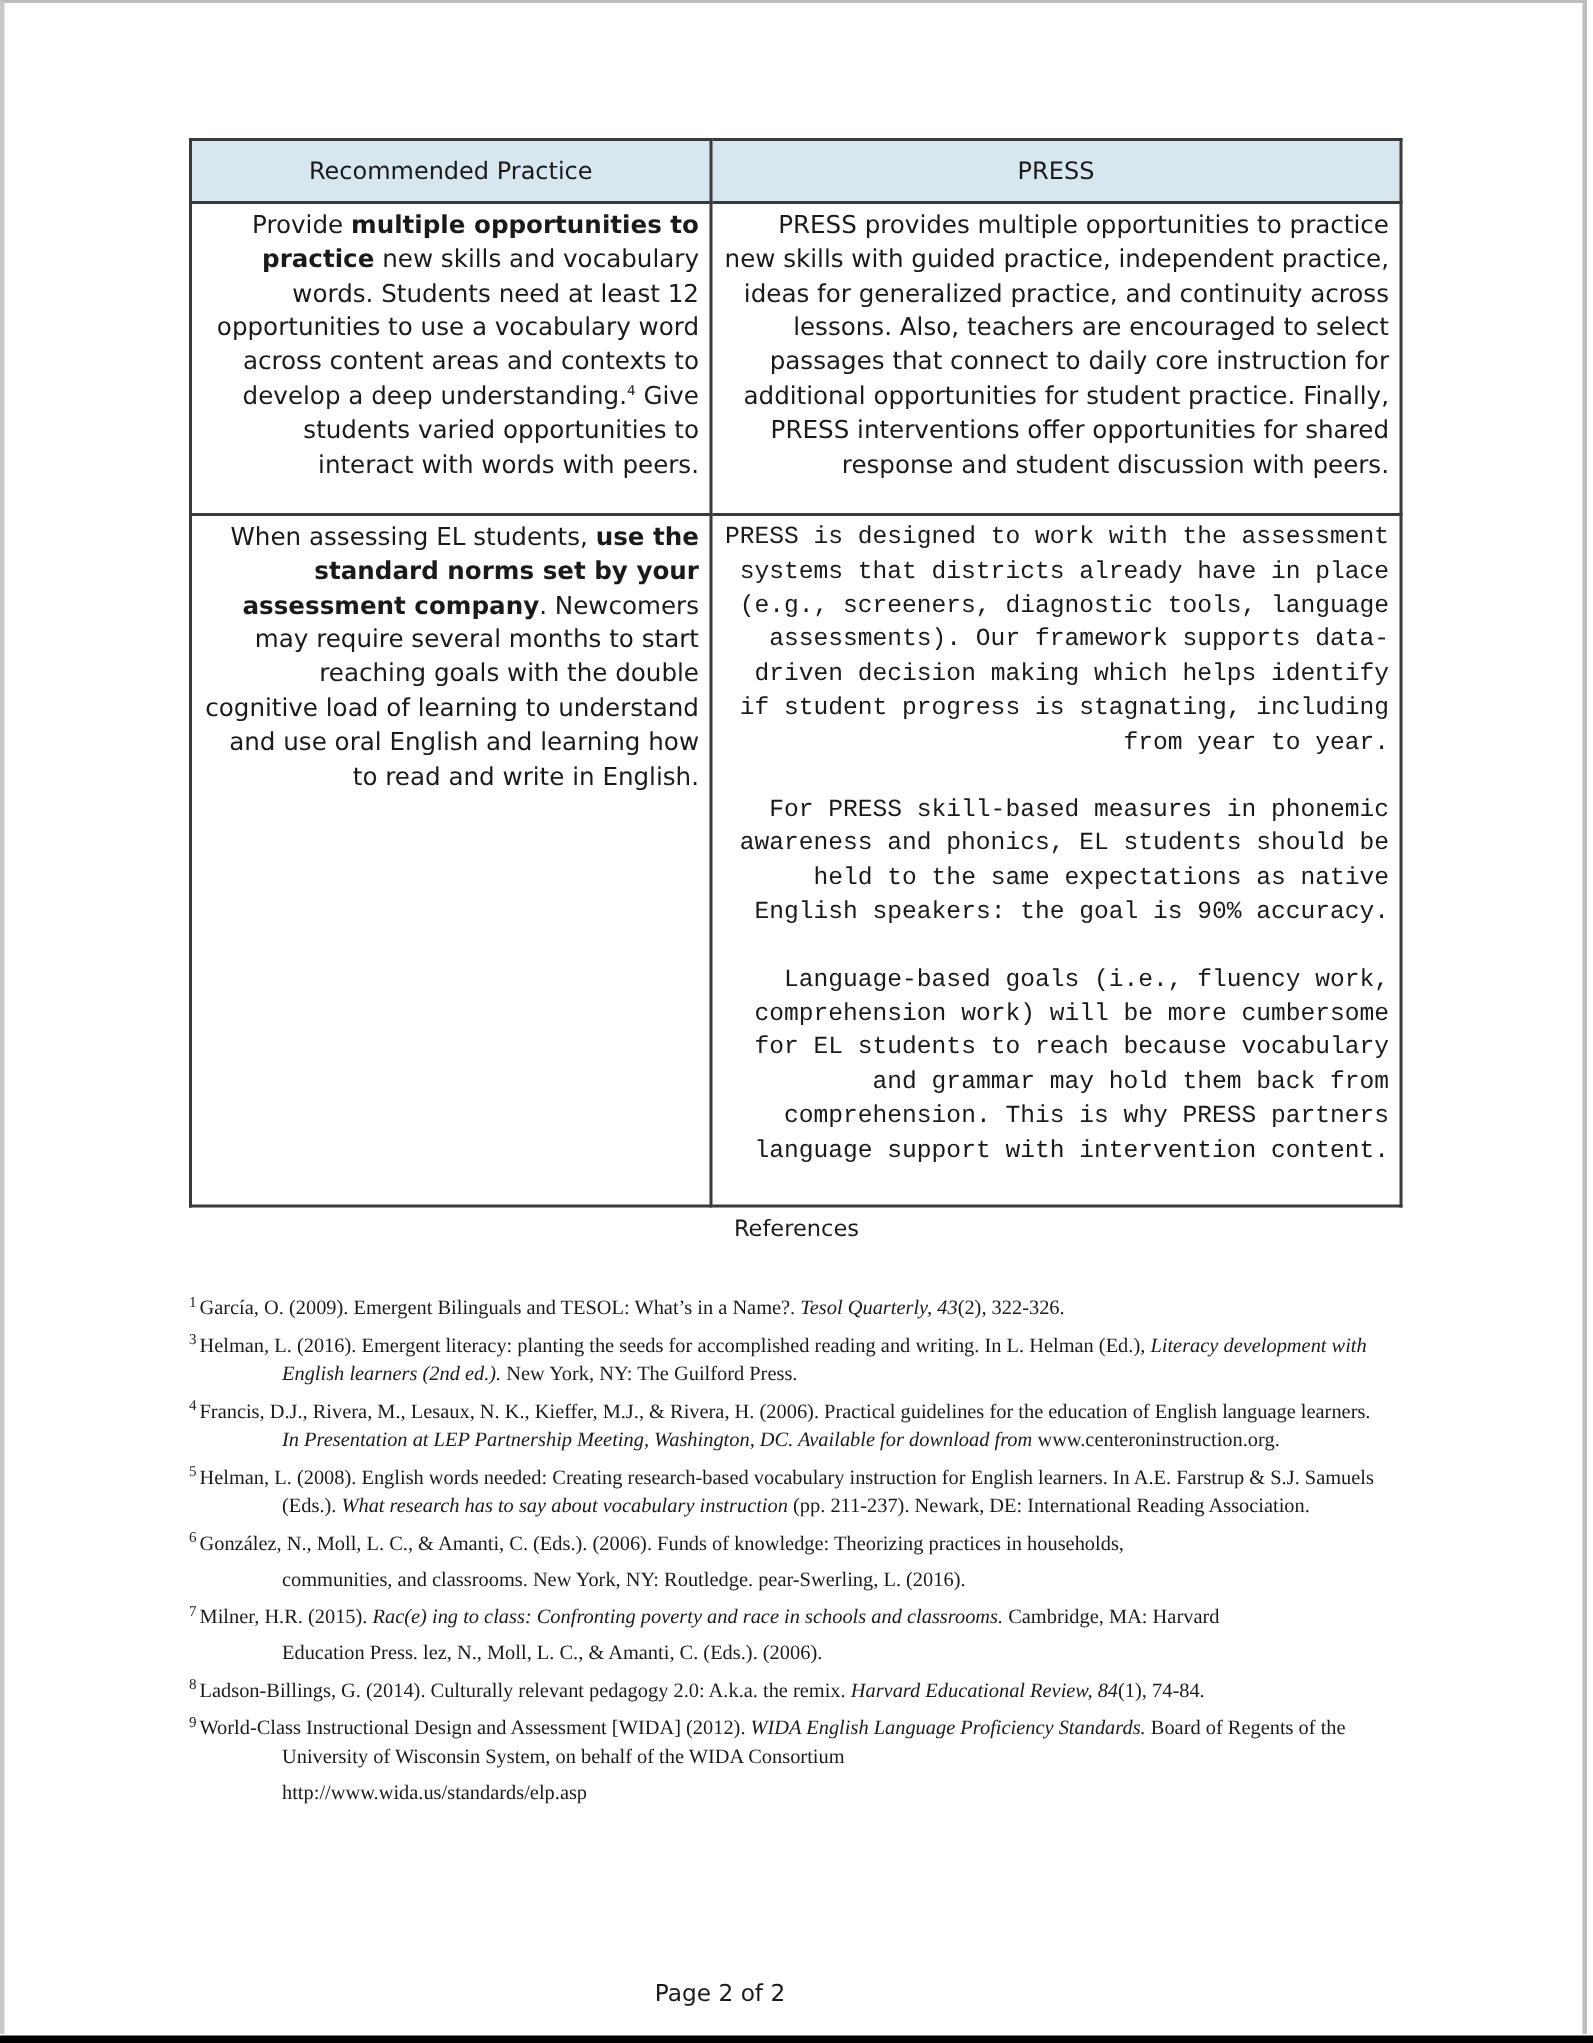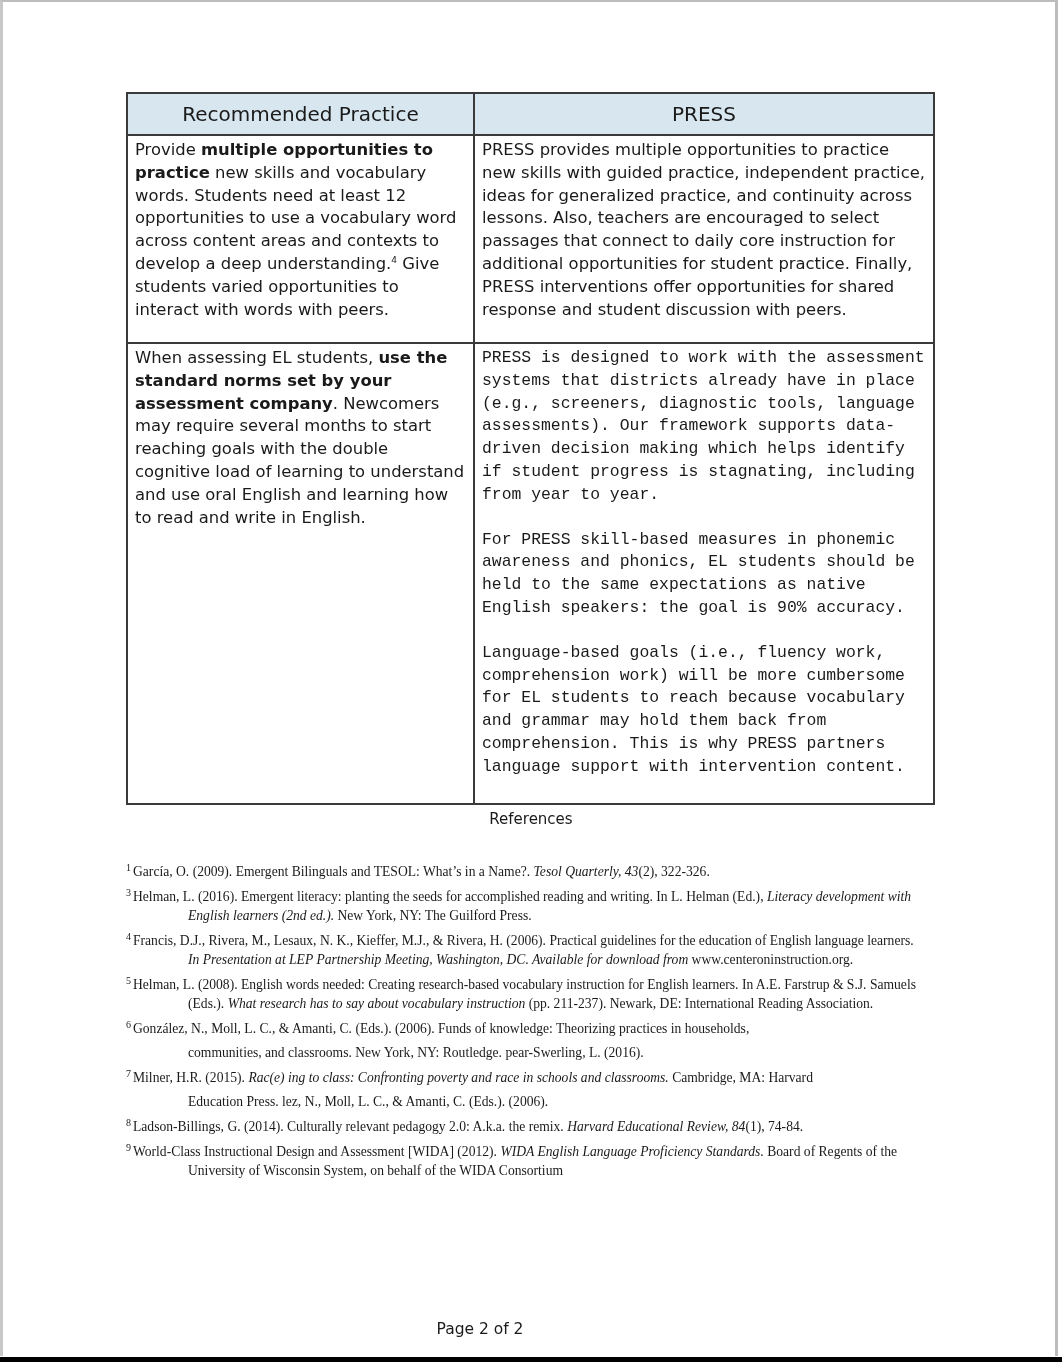--- a/index.html
+++ b/index.html
@@ -30,25 +30,25 @@
     vertical-align: top;
     text-align: left;
     padding: 0;
   }
   table.practice th {
     background: #d7e6ef;
     font-weight: normal;
     text-align: center;
     height: 40px;
     vertical-align: middle;
-    font-size: 20px;
+    font-size: 16px;
     margin-left: 13px;
   }
   .col1 { width: 345px; }
-  .cell-inner { padding: 3px 7px 20px 7px; }
+  .cell-inner { padding: 3px 7px 20px 7px; text-align: right; }
   .cell-inner p { margin: 0; }
   .cell-inner p + p { margin-top: 22px; }
   b { font-weight: bold; }
   sup.fn { font-size: 9px; vertical-align: 6px; line-height: 0; }
   .refs-title {
     position: absolute; left: 0; width: 1062px; top: 810px;
     text-align: center; font-size: 15px;
   }
   .refs {
     position: absolute; left: 126px; top: 862px; width: 800px;
@@ -111,16 +111,16 @@
 <div class="refs-title">References</div>
 
 <div class="refs">
   <p class="ref"><sup class="num">1</sup><span>García, O. (2009). Emergent Bilinguals and TESOL: What’s in a Name?. </span><i>Tesol Quarterly, 43</i><span>(2), 322-326.</span></p>
   <p class="ref"><sup class="num">3</sup><span>Helman, L. (2016). Emergent literacy: planting the seeds for accomplished reading and writing. In L. Helman (Ed.), </span><i>Literacy development with English learners (2nd ed.).</i><span> New York, NY: The Guilford Press.</span></p>
   <p class="ref"><sup class="num">4</sup><span>Francis, D.J., Rivera, M., Lesaux, N. K., Kieffer, M.J., &amp; Rivera, H. (2006). Practical guidelines for the education of English language learners. </span><i>In Presentation at LEP Partnership Meeting, Washington, DC. Available for download from</i><span> www.centeroninstruction.org.</span></p>
   <p class="ref"><sup class="num">5</sup><span>Helman, L. (2008). English words needed: Creating research-based vocabulary instruction for English learners. In A.E. Farstrup &amp; S.J. Samuels (Eds.). </span><i>What research has to say about vocabulary instruction</i><span> (pp. 211-237). Newark, DE: International Reading Association.</span></p>
   <p class="ref"><sup class="num">6</sup><span>González, N., Moll, L. C., &amp; Amanti, C. (Eds.). (2006). Funds of knowledge: Theorizing practices in households,</span><span class="spaced">communities, and classrooms. New York, NY: Routledge. pear-Swerling, L. (2016).</span></p>
   <p class="ref"><sup class="num">7</sup><span>Milner, H.R. (2015). </span><i>Rac(e) ing to class: Confronting poverty and race in schools and classrooms.</i><span> Cambridge, MA: Harvard</span><span class="spaced">Education Press. lez, N., Moll, L. C., &amp; Amanti, C. (Eds.). (2006).</span></p>
   <p class="ref"><sup class="num">8</sup><span>Ladson-Billings, G. (2014). Culturally relevant pedagogy 2.0: A.k.a. the remix. </span><i>Harvard Educational Review, 84</i><span>(1), 74-84.</span></p>
-  <p class="ref"><sup class="num">9</sup><span>World-Class Instructional Design and Assessment [WIDA] (2012). </span><i>WIDA English Language Proficiency Standards.</i><span> Board of Regents of the University of Wisconsin System, on behalf of the WIDA Consortium</span></p>
+  <p class="ref"><sup class="num">9</sup><span>World-Class Instructional Design and Assessment [WIDA] (2012). </span><i>WIDA English Language Proficiency Standards.</i><span> Board of Regents of the University of Wisconsin System, on behalf of the WIDA Consortium</span><span class="spaced">http://www.wida.us/standards/elp.asp</span></p>
 </div>
 
 <div class="page-num">Page 2 of 2</div>
 
 </body></html>

